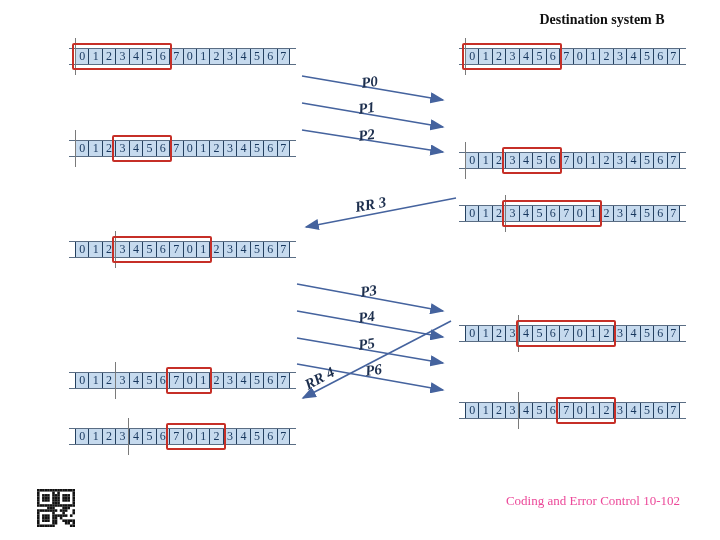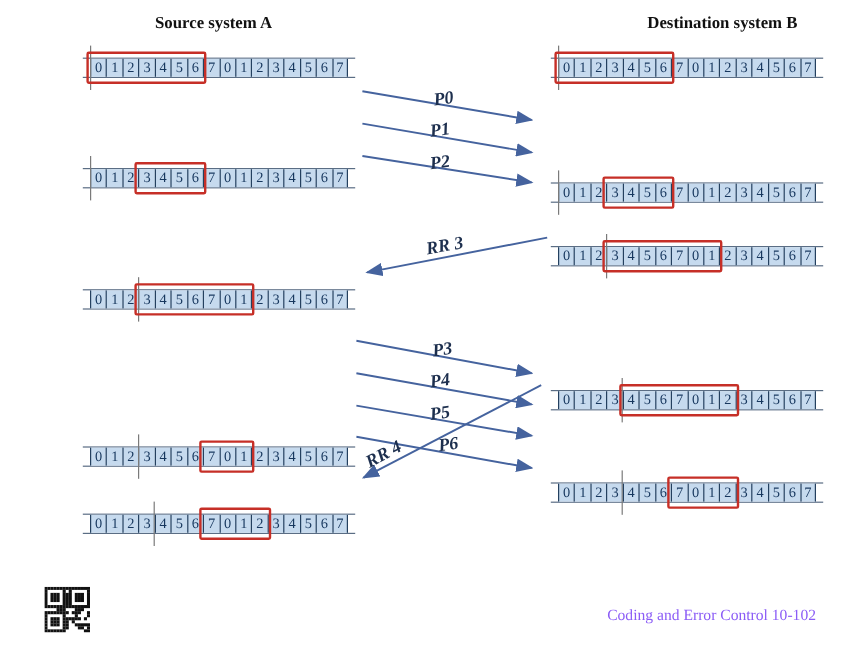--- a/index.html
+++ b/index.html
@@ -18,28 +18,27 @@
         text-align:center;line-height:15px;}
   .cell:last-child{border-right:1px solid #24405f;}
   .tick{position:absolute;top:-11px;width:1px;height:37px;background:#7a7a7a;}
   .wbox{position:absolute;top:-6px;height:27px;box-sizing:border-box;
         border:2.5px solid #c62f27;border-radius:2px;}
   #arrows{position:absolute;left:0;top:0;width:720px;height:540px;z-index:3;pointer-events:none;}
   .alabel{font:bold italic 15px "Liberation Serif",serif;fill:#1d2f4e;}
   #title{position:absolute;left:148px;top:383px;z-index:5;white-space:nowrap;
          font:bold 18px "Liberation Sans",sans-serif;color:#121212;letter-spacing:0px;}
   #qr{position:absolute;left:37px;top:489px;width:38px;height:38px;z-index:2;}
-  #footer{position:absolute;right:40px;top:505px;z-index:2;white-space:nowrap;
-          font:13px "Liberation Serif",serif;color:#8b5cf6;}
+  #footer{position:absolute;right:40px;top:493px;z-index:2;white-space:nowrap;
+          font:13px "Liberation Serif",serif;color:#ec4899;}
 </style>
 </head>
 <body>
 
 <div id="stage">
-  <div class="hdr" id="hdrA">Source system A</div>
   <div class="hdr" id="hdrB">Destination system B</div>
   <div id="rows-layer">
       <div class="seq-row" style="left: 69px; top: 48px;">
         <div class="cells">
           <div class="cell">0</div>
           <div class="cell">1</div>
           <div class="cell">2</div>
           <div class="cell">3</div>
           <div class="cell">4</div>
           <div class="cell">5</div>

